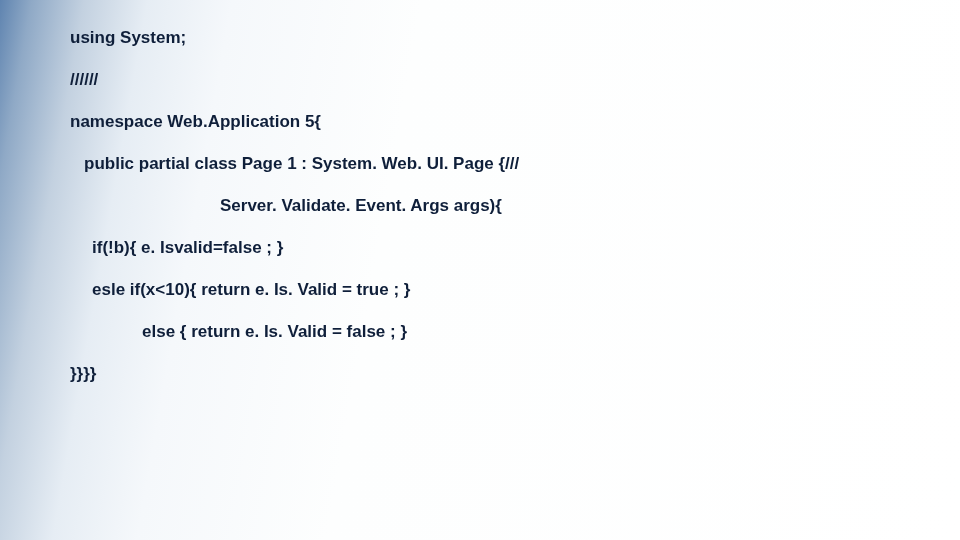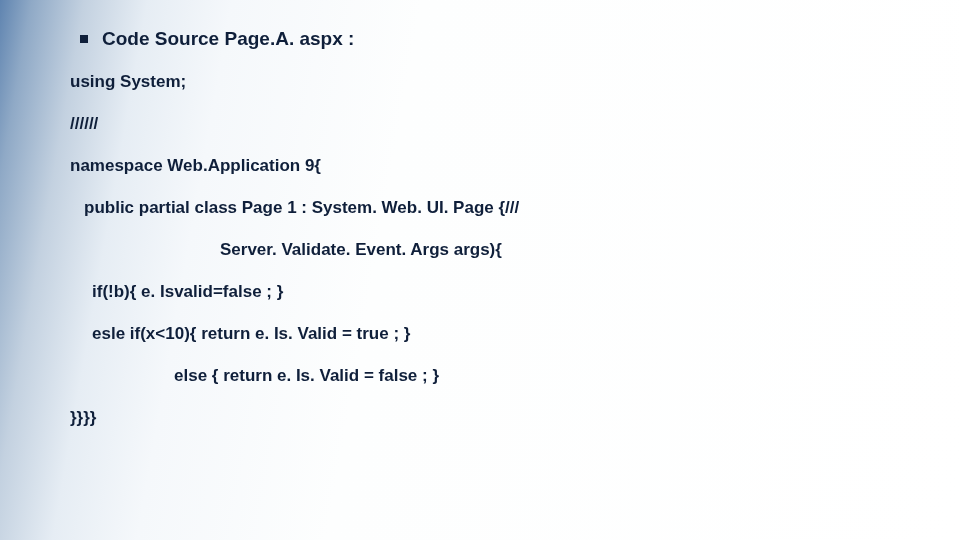--- a/index.html
+++ b/index.html
@@ -47,27 +47,24 @@
   .ind1 { margin-left: 14px; }
   .ind2 { margin-left: 22px; }
   .closebr { margin-left: 0px; }
   .method-body { margin-left: 150px; }
 </style>
 </head>
 <body>
 
 <div class="slide">
 
-  <div class="title-row">
-    <span class="bullet"></span><span>Code Source Page.A. aspx :</span>
-  </div>
 
   <div class="line">using System;</div>
   <div class="line">//////</div>
-  <div class="line">namespace Web.Application 9{</div>
+  <div class="line">namespace Web.Application 5{</div>
   <div class="line ind1">public partial class Page 1 : System. Web. UI. Page {///</div>
   <div class="line method-body">Server. Validate. Event. Args args){</div>
   <div class="line ind2">if(!b){    e. Isvalid=false ; }</div>
   <div class="line ind2">esle if(x&lt;10){  return e. Is. Valid = true ; }</div>
-  <div class="line" style="margin-left:104px;">else    { return e. Is. Valid = false ; }</div>
+  <div class="line" style="margin-left:72px;">else    { return e. Is. Valid = false ; }</div>
   <div class="line closebr">}}}}</div>
 
 </div>
 
 </body></html>

